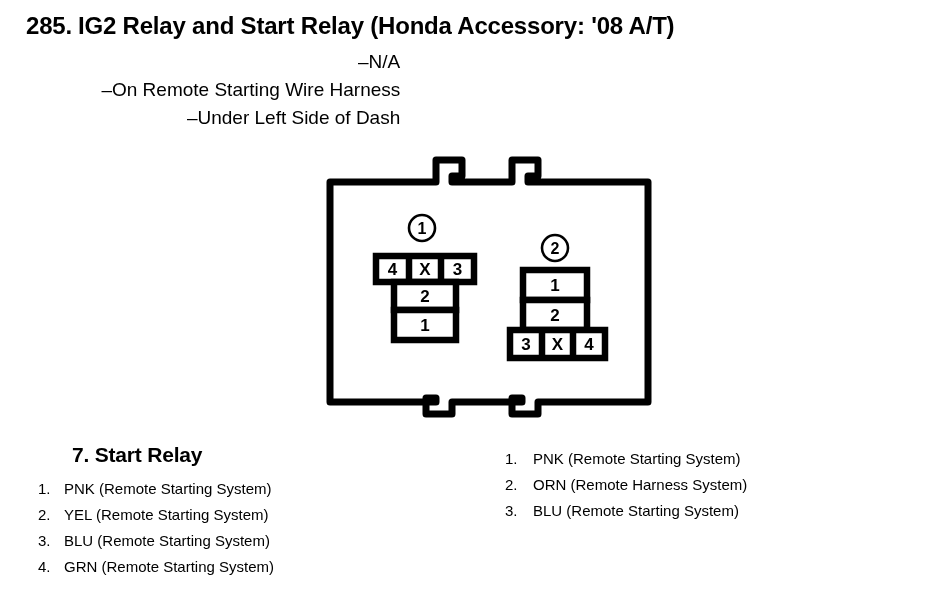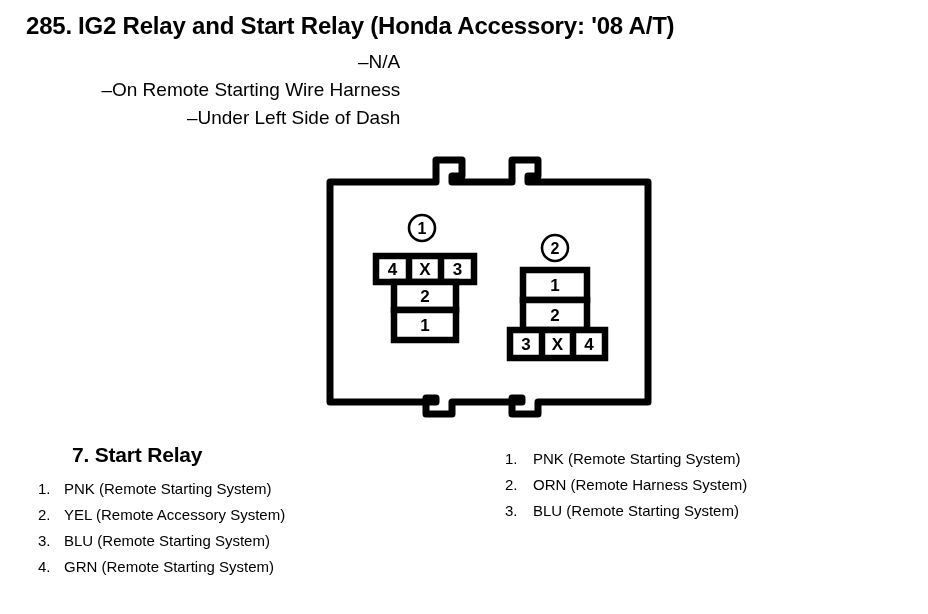--- a/index.html
+++ b/index.html
@@ -211,21 +211,21 @@
   </svg>
 </div>
 
 <div class="legend left">
   <div class="legend-heading">7. Start Relay</div>
   <ul class="legend-list">
     <li>
       <span class="idx">1.</span><span>PNK (Remote Starting System)</span>
     </li>
     <li>
-      <span class="idx">2.</span><span>YEL (Remote Accessory System)</span>
+      <span class="idx">2.</span><span>YEL (Remote Starting System)</span>
     </li>
     <li>
       <span class="idx">3.</span><span>BLU (Remote Starting System)</span>
     </li>
     <li>
       <span class="idx">4.</span><span>GRN (Remote Starting System)</span>
     </li>
   </ul>
 </div>
 

